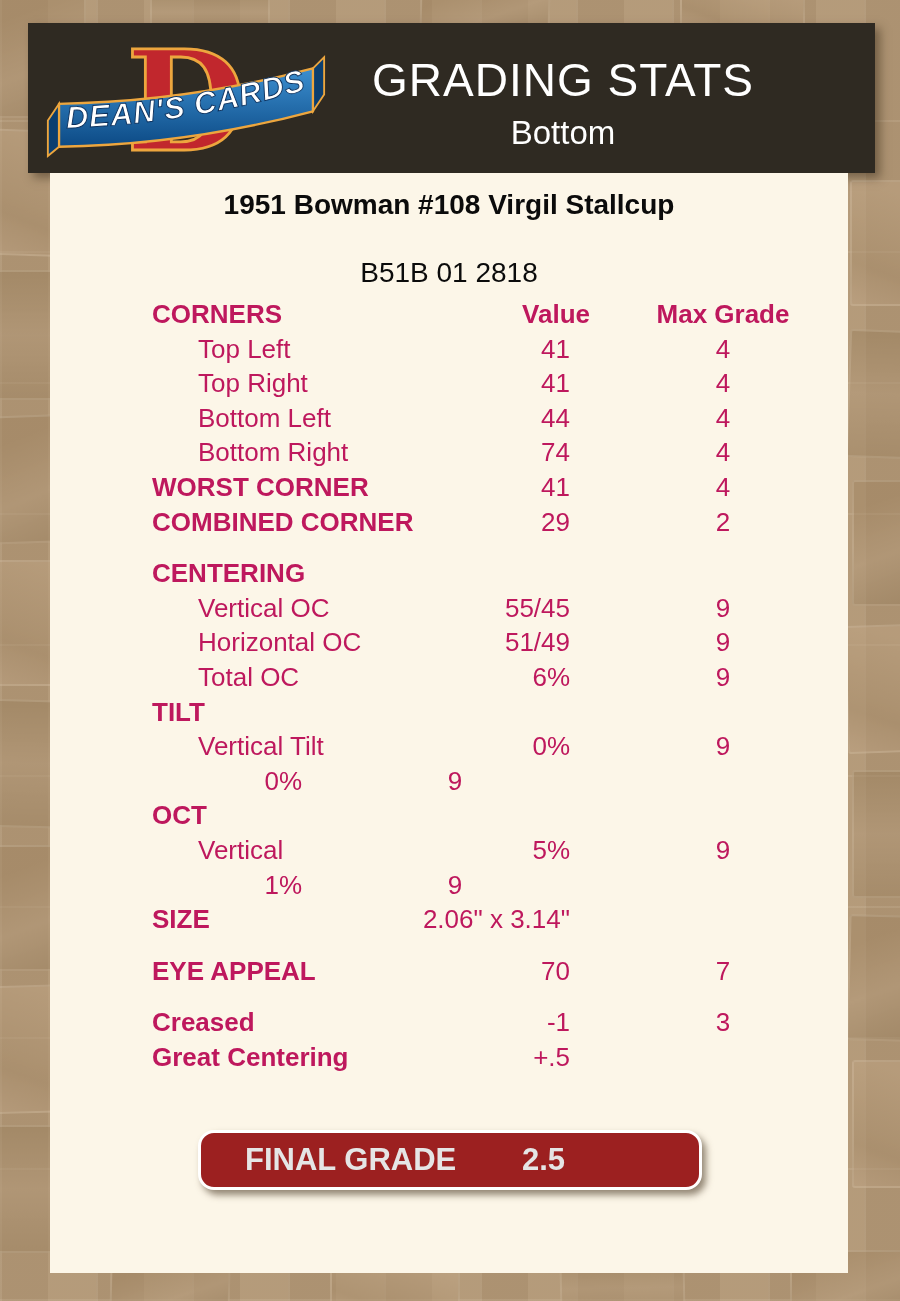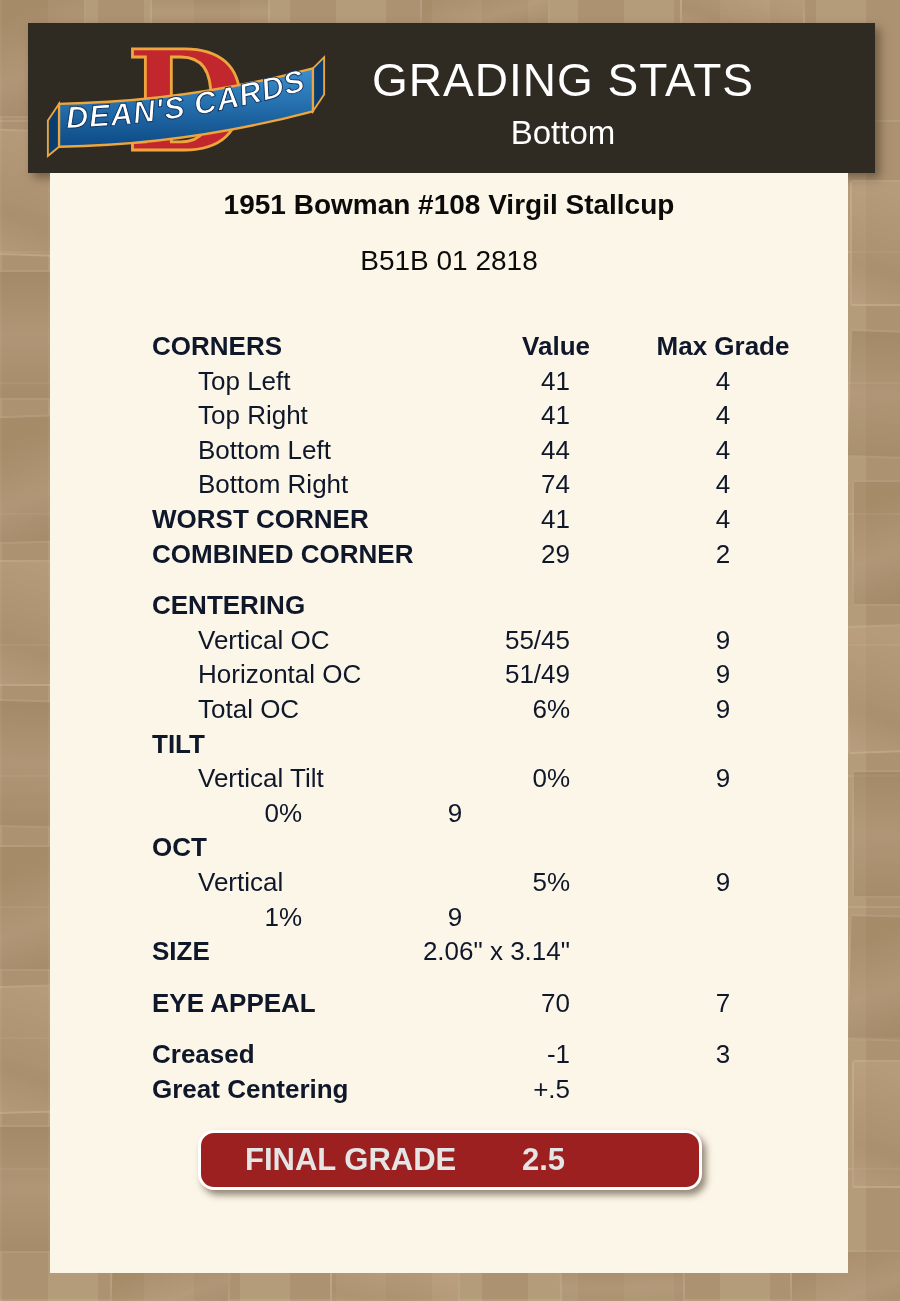--- a/index.html
+++ b/index.html
@@ -32,25 +32,25 @@
 
   .logo { position:absolute; left:12px; top:8px; width:292px; height:140px; }
 
   
   .panel {
     position:absolute; left:50px; top:173px; width:798px; height:1100px;
     background:#fcf6e8;
   }
   .card-title  { position:absolute; top:16px;  left:0; width:100%; text-align:center;
                  font-size:28px; font-weight:bold; color:#0b0b0b; }
-  .card-serial { position:absolute; top:72px;  left:0; width:100%; text-align:center;
+  .card-serial { position:absolute; top:84px;  left:0; width:100%; text-align:center;
                  font-size:28px; color:#0b0b0b; }
 
   
-  .grades { position:absolute; left:102px; top:156px; width:696px; color:#0f172a; }
+  .grades { position:absolute; left:102px; top:124px; width:696px; color:#be185d; }
   .row  { display:flex; height:34.6px; }
   .row.gap { margin-top:17px; }
   .cell { font-size:26px; line-height:34.6px; white-space:nowrap; }
   .label { width:268px; }
   .label.b { font-weight:bold; }
   .label.ind { padding-left:46px; }
   .value { width:170px; text-align:right; padding-right:20px; }
   .value.hdr { padding-right:0; font-weight:bold; }
   .max { width:258px; text-align:center; padding-left:8px; }
   .max.hdr { font-weight:bold; }

